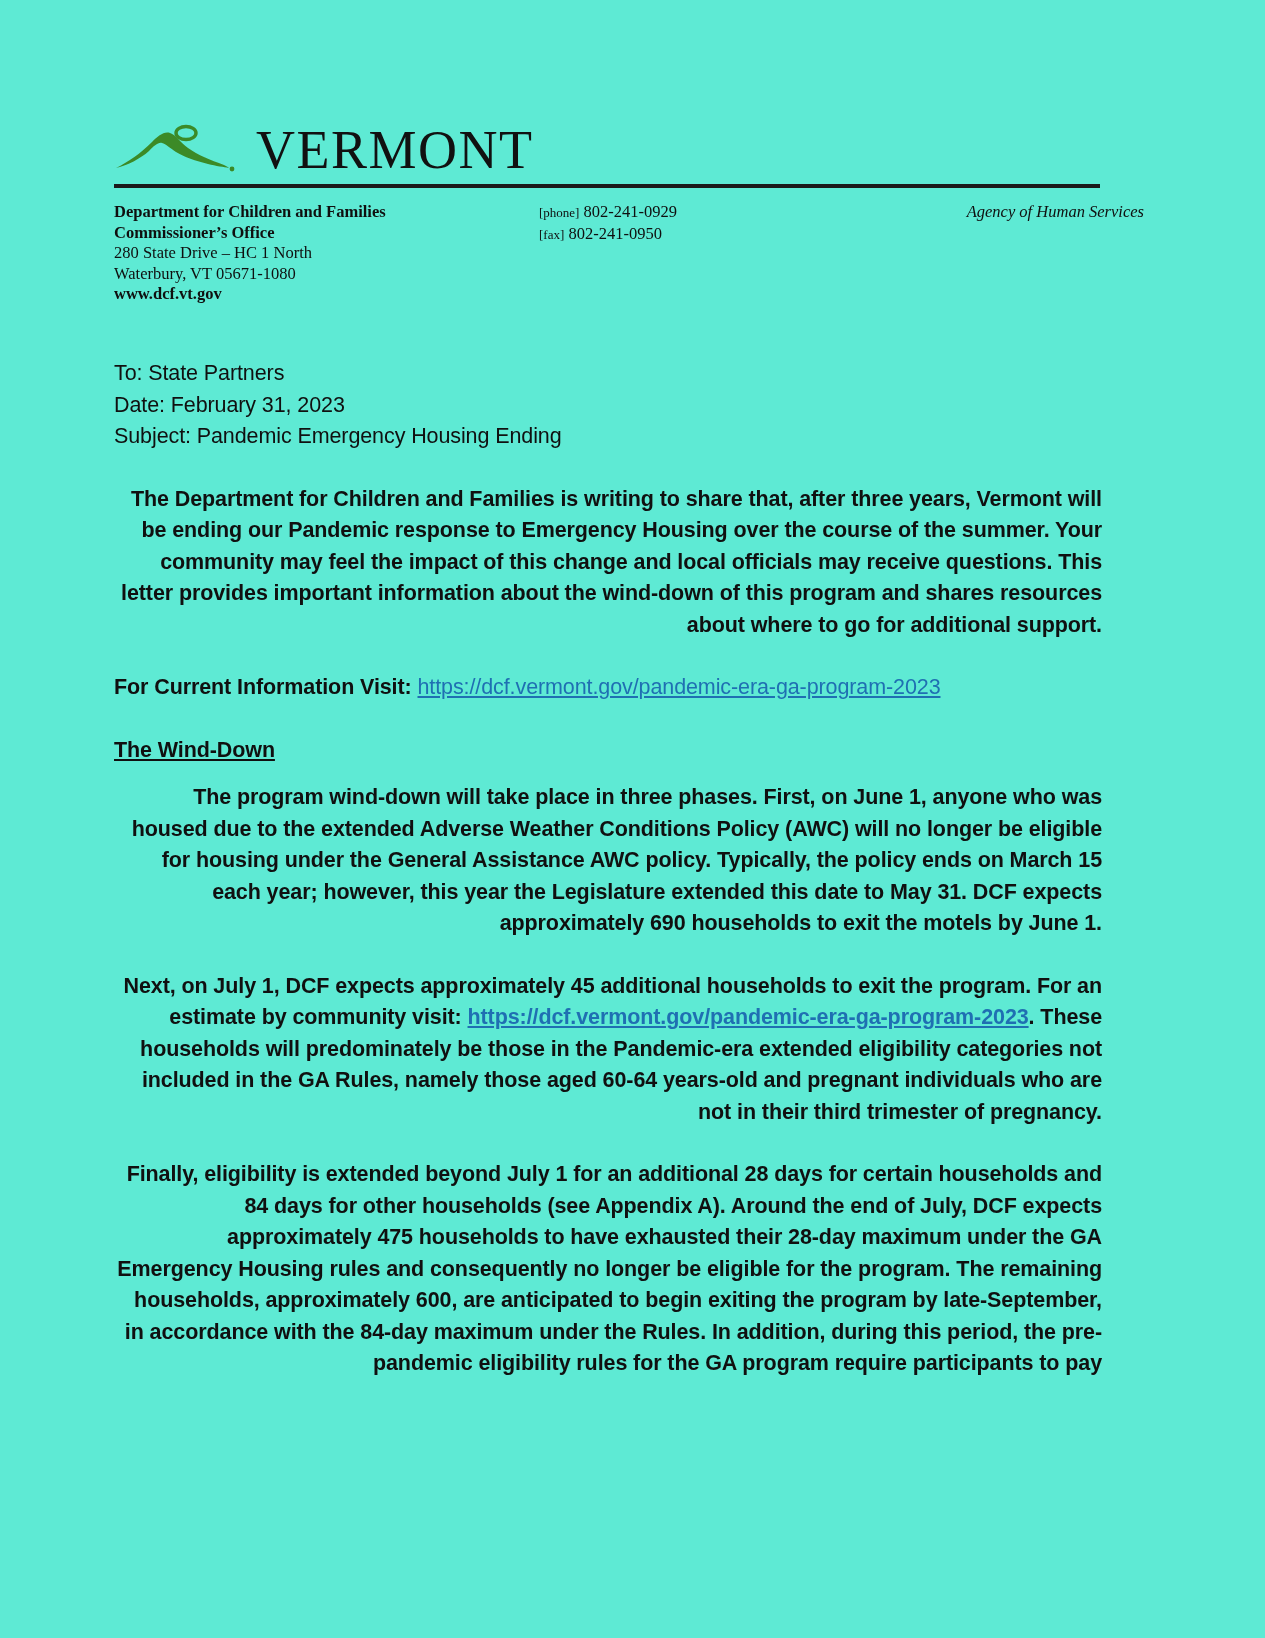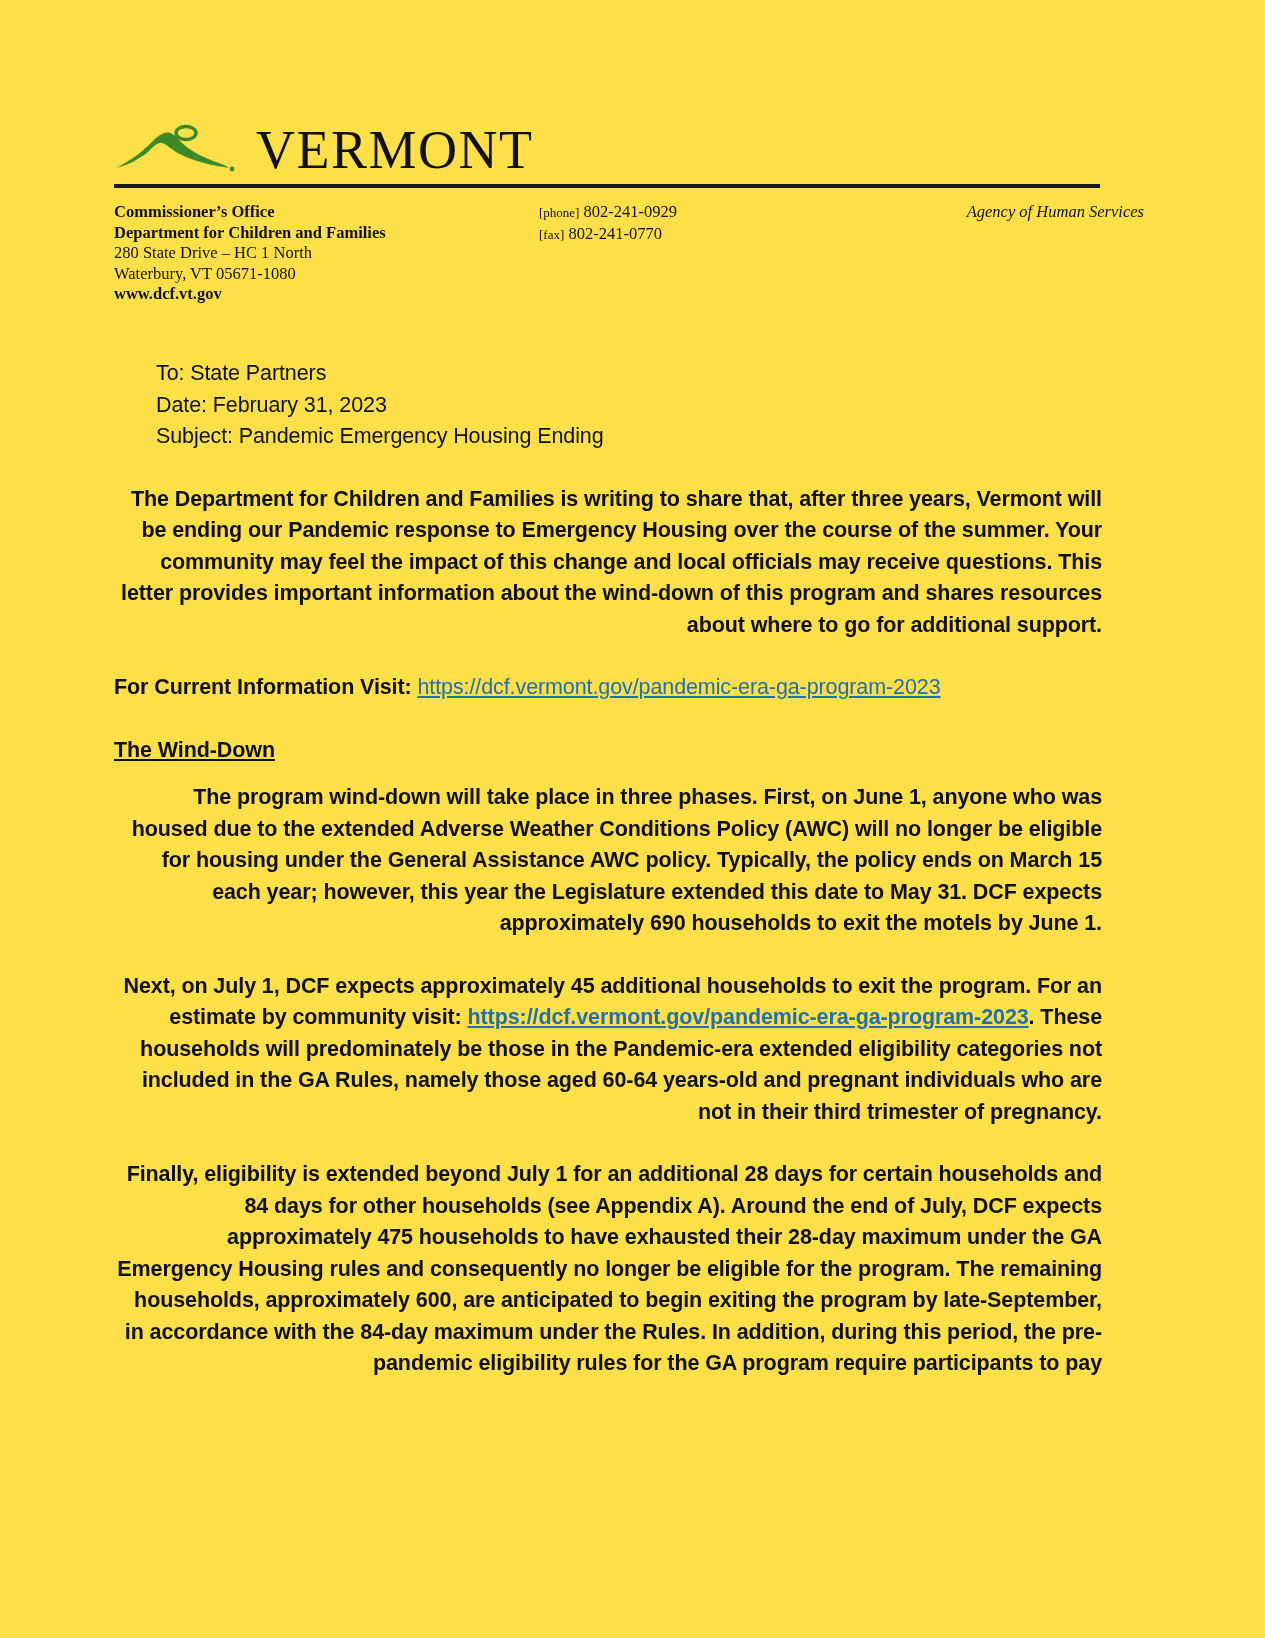--- a/index.html
+++ b/index.html
@@ -13,21 +13,21 @@
     height: 1638px;
     font-family: "Liberation Sans", sans-serif;
     color: #000000;
     -webkit-font-smoothing: antialiased;
   }
 
   .page {
     position: relative;
     width: 1265px;
     height: 1638px;
-    background: #fde047;
+    background: #5eead4;
     box-sizing: border-box;
     padding: 0;
     overflow: hidden;
   }
 
   
   .letterhead {
     position: absolute;
     left: 114px;
     top: 112px;
@@ -107,21 +107,21 @@
     left: 114px;
     top: 358px;
     width: 988px;
     font-family: "Liberation Sans", sans-serif;
     font-size: 21.5px;
     line-height: 31.5px;
     color: #101010;
     letter-spacing: -0.1px;
   }
 
-  .meta-line { white-space: nowrap; margin-left: 42px; }
+  .meta-line { white-space: nowrap; }
 
   .para {
     margin-top: 31px;
     text-align: right;
     font-weight: bold;
   }
 
   .bold { font-weight: 700; }
 
   .heading-ul {
@@ -155,35 +155,35 @@
           <circle cx="118" cy="51" r="2.4" fill="#3c8a27"></circle>
         </svg>
       </div>
       <div class="logo-word">VERMONT</div>
     </div>
 
     <div class="rule"></div>
 
     <div class="address-block">
       <div class="addr-col-left">
+        <div class="addr-strong">Department for Children and Families</div>
         <div class="addr-strong">Commissioner’s Office</div>
-        <div class="addr-strong">Department for Children and Families</div>
         <div>280 State Drive – HC 1 North</div>
         <div>Waterbury, VT 05671-1080</div>
         <div class="addr-strong">www.dcf.vt.gov</div>
       </div>
 
       <div class="addr-col-mid">
         <div>
           <span class="tagsmall">[phone]</span>
           <span>802-241-0929</span>
         </div>
         <div>
           <span class="tagsmall">[fax]</span>
-          <span>802-241-0770</span>
+          <span>802-241-0950</span>
         </div>
       </div>
 
       <div class="addr-col-right">
         <div class="addr-italic">Agency of Human Services</div>
       </div>
     </div>
   </div>
 
   <div class="letter-body">

